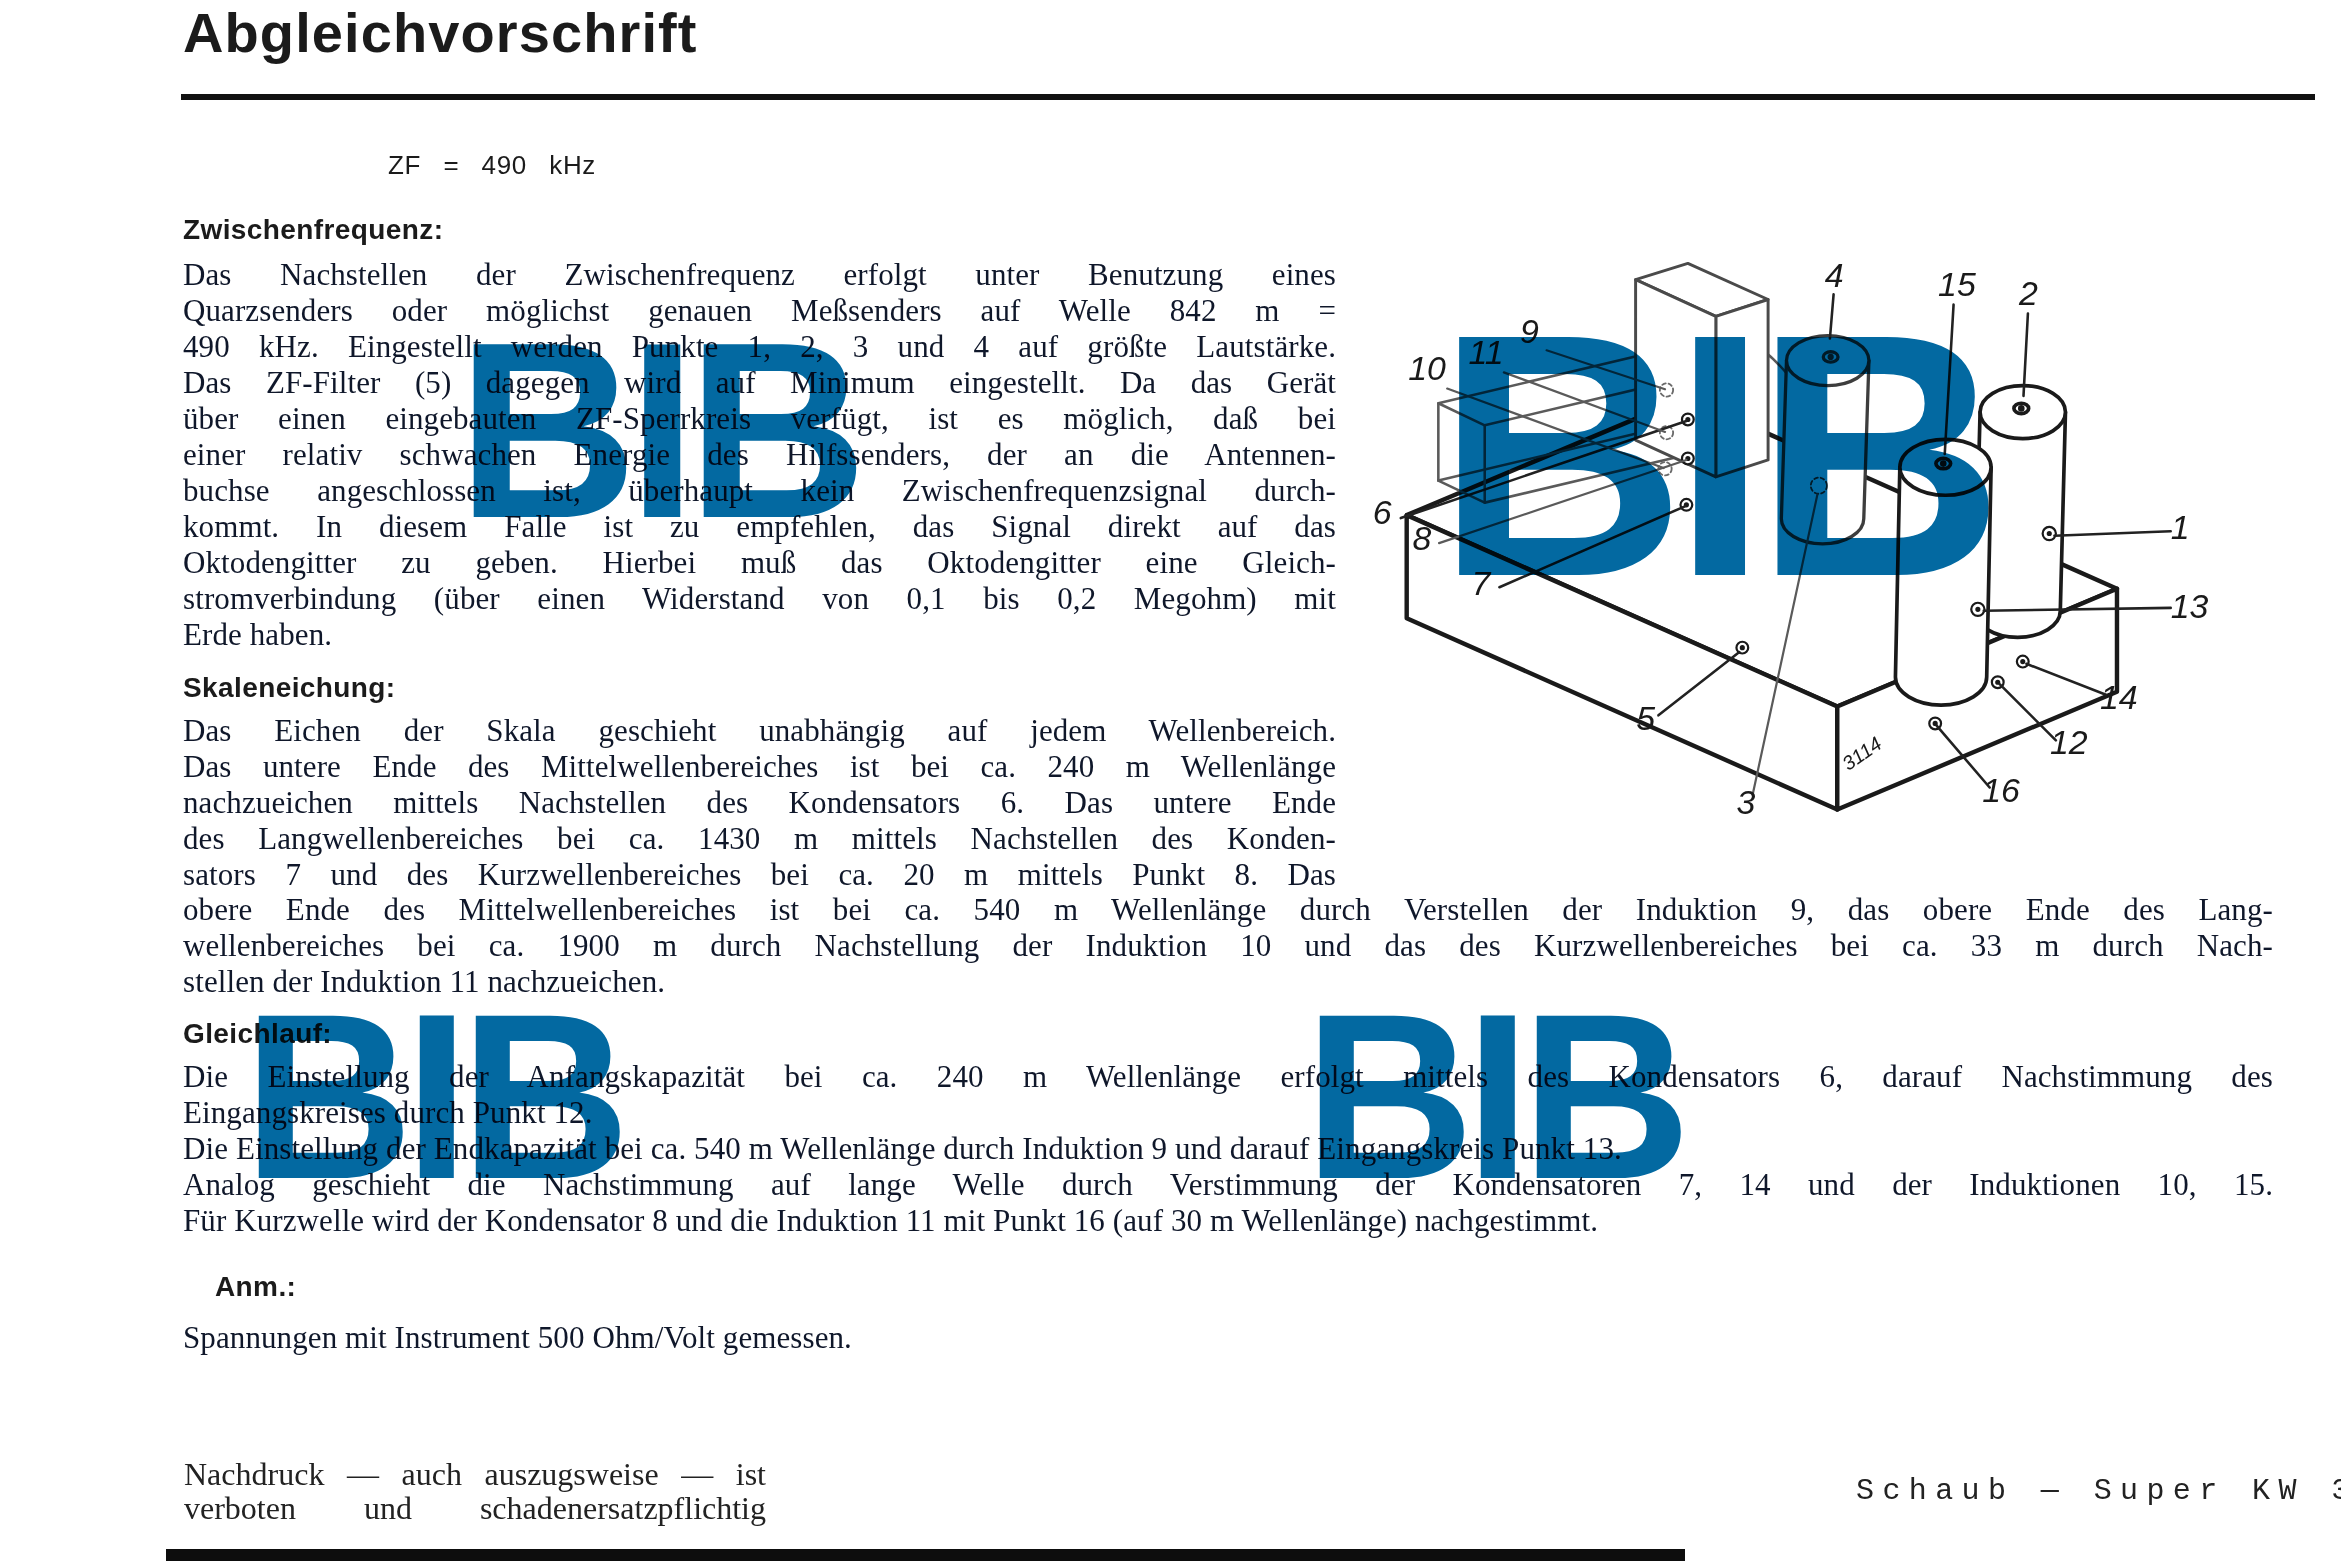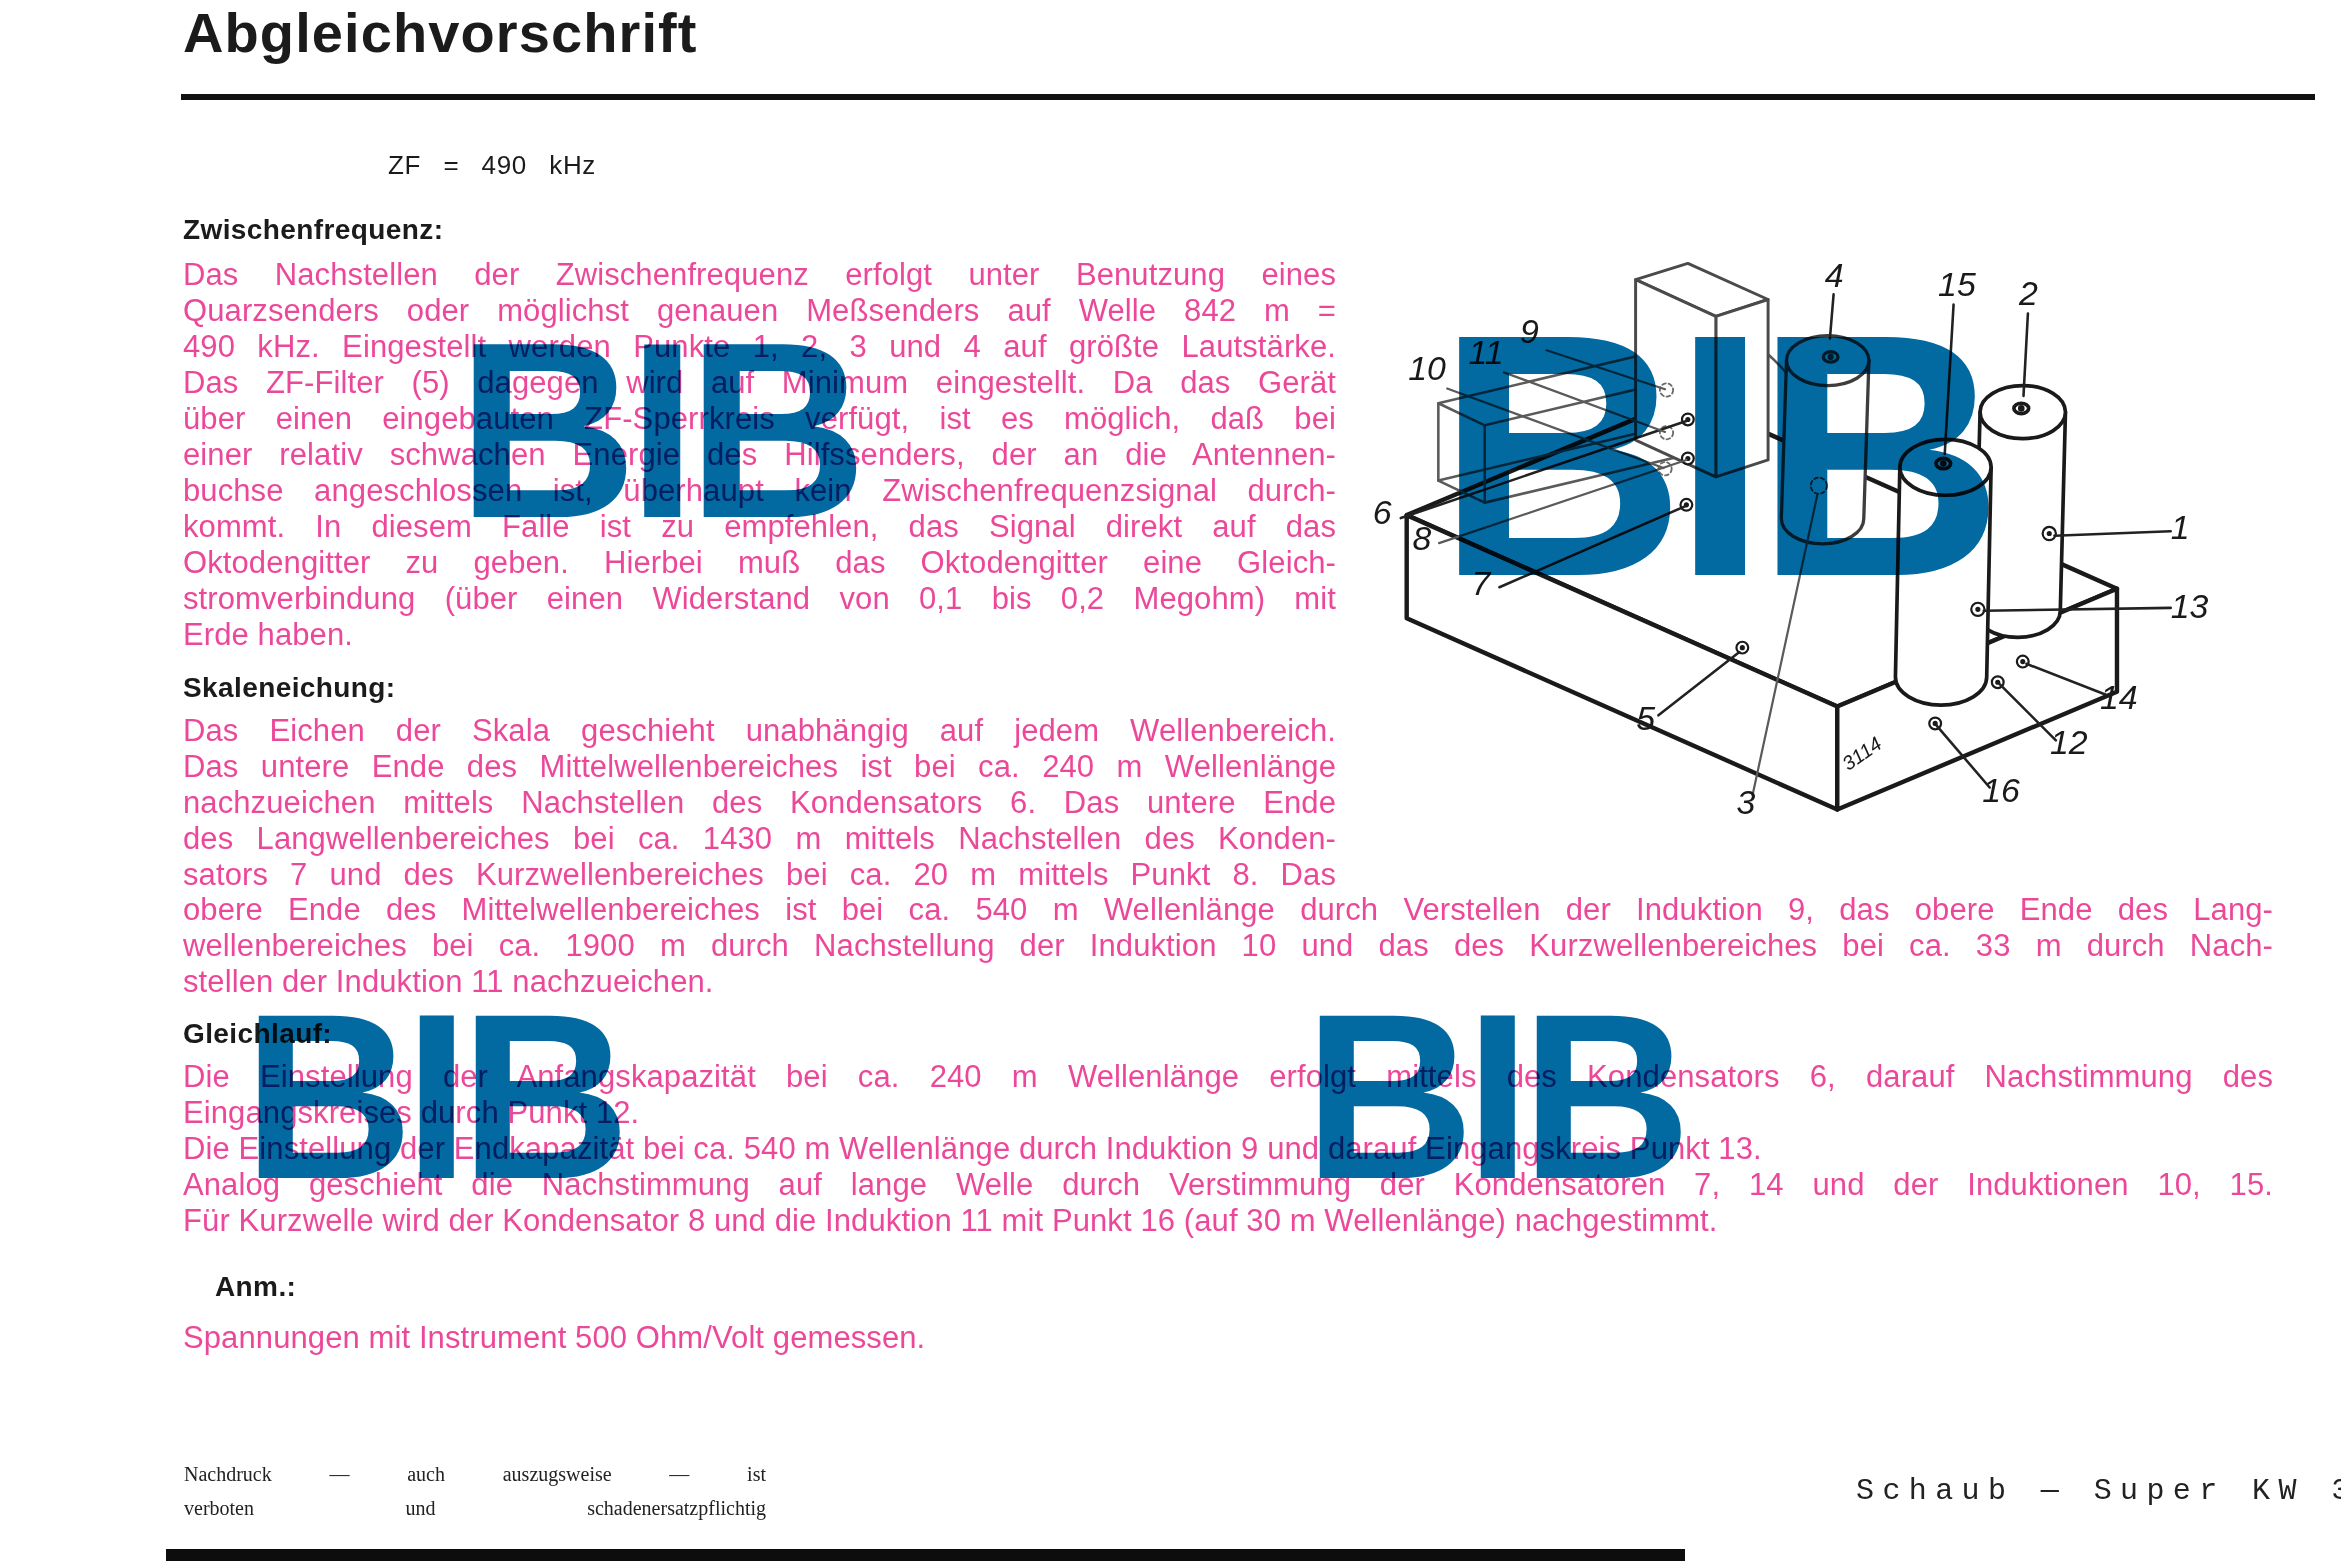--- a/index.html
+++ b/index.html
@@ -1,28 +1,28 @@
 <!DOCTYPE html>
 <html style="font-size:11.8px"><head>
 <meta charset="utf-8">
 <style>
   html,body{margin:0;padding:0;background:#888;}
   #page{
     position:relative;width:2342px;height:1561px;background:#ffffff;
     overflow:hidden;font-family:"Liberation Sans",sans-serif;color:#1b1b1b;
   }
   .abs{position:absolute;}
-  .body-text{font-size:31px;line-height:36px;letter-spacing:0.1px;color:#ec4899;}
+  .body-text{font-size:31px;line-height:36px;letter-spacing:0.1px;color:#0f172a;font-family:Liberation Serif, serif;}
   .jline{text-align:justify;text-align-last:justify;}
   .lline{text-align:right;text-align-last:left;}
   .heading{font-size:28px;font-weight:bold;letter-spacing:0.4px;}
   .title{font-size:56px;font-weight:bold;letter-spacing:1.1px;}
   .rule{background:#111;}
   .zf{font-size:26px;word-spacing:0.55em;letter-spacing:0.7px;}
-  .footer-serif{font-family:"Liberation Serif",serif;font-size:20px;line-height:34px;color:#222;}
+  .footer-serif{font-family:"Liberation Serif",serif;font-size:32px;line-height:34px;color:#222;}
   .model{font-family:Liberation Mono, monospace;font-size:30px;letter-spacing:0.28em;color:#222;white-space:nowrap;}
   .watermark{
     font-weight:bold;color:#0369a1;z-index:5;pointer-events:none;
     mix-blend-mode:multiply;line-height:0.8;letter-spacing:-0.04em;
     font-family:"Liberation Sans",sans-serif;
   }
   .scanbar{background:#0d0d0d;}
   svg text{font-family:"Liberation Sans",sans-serif;font-style:italic;font-size:46px;fill:#1a1a1a;}
   svg text.small{font-size:27px;}
 </style>

